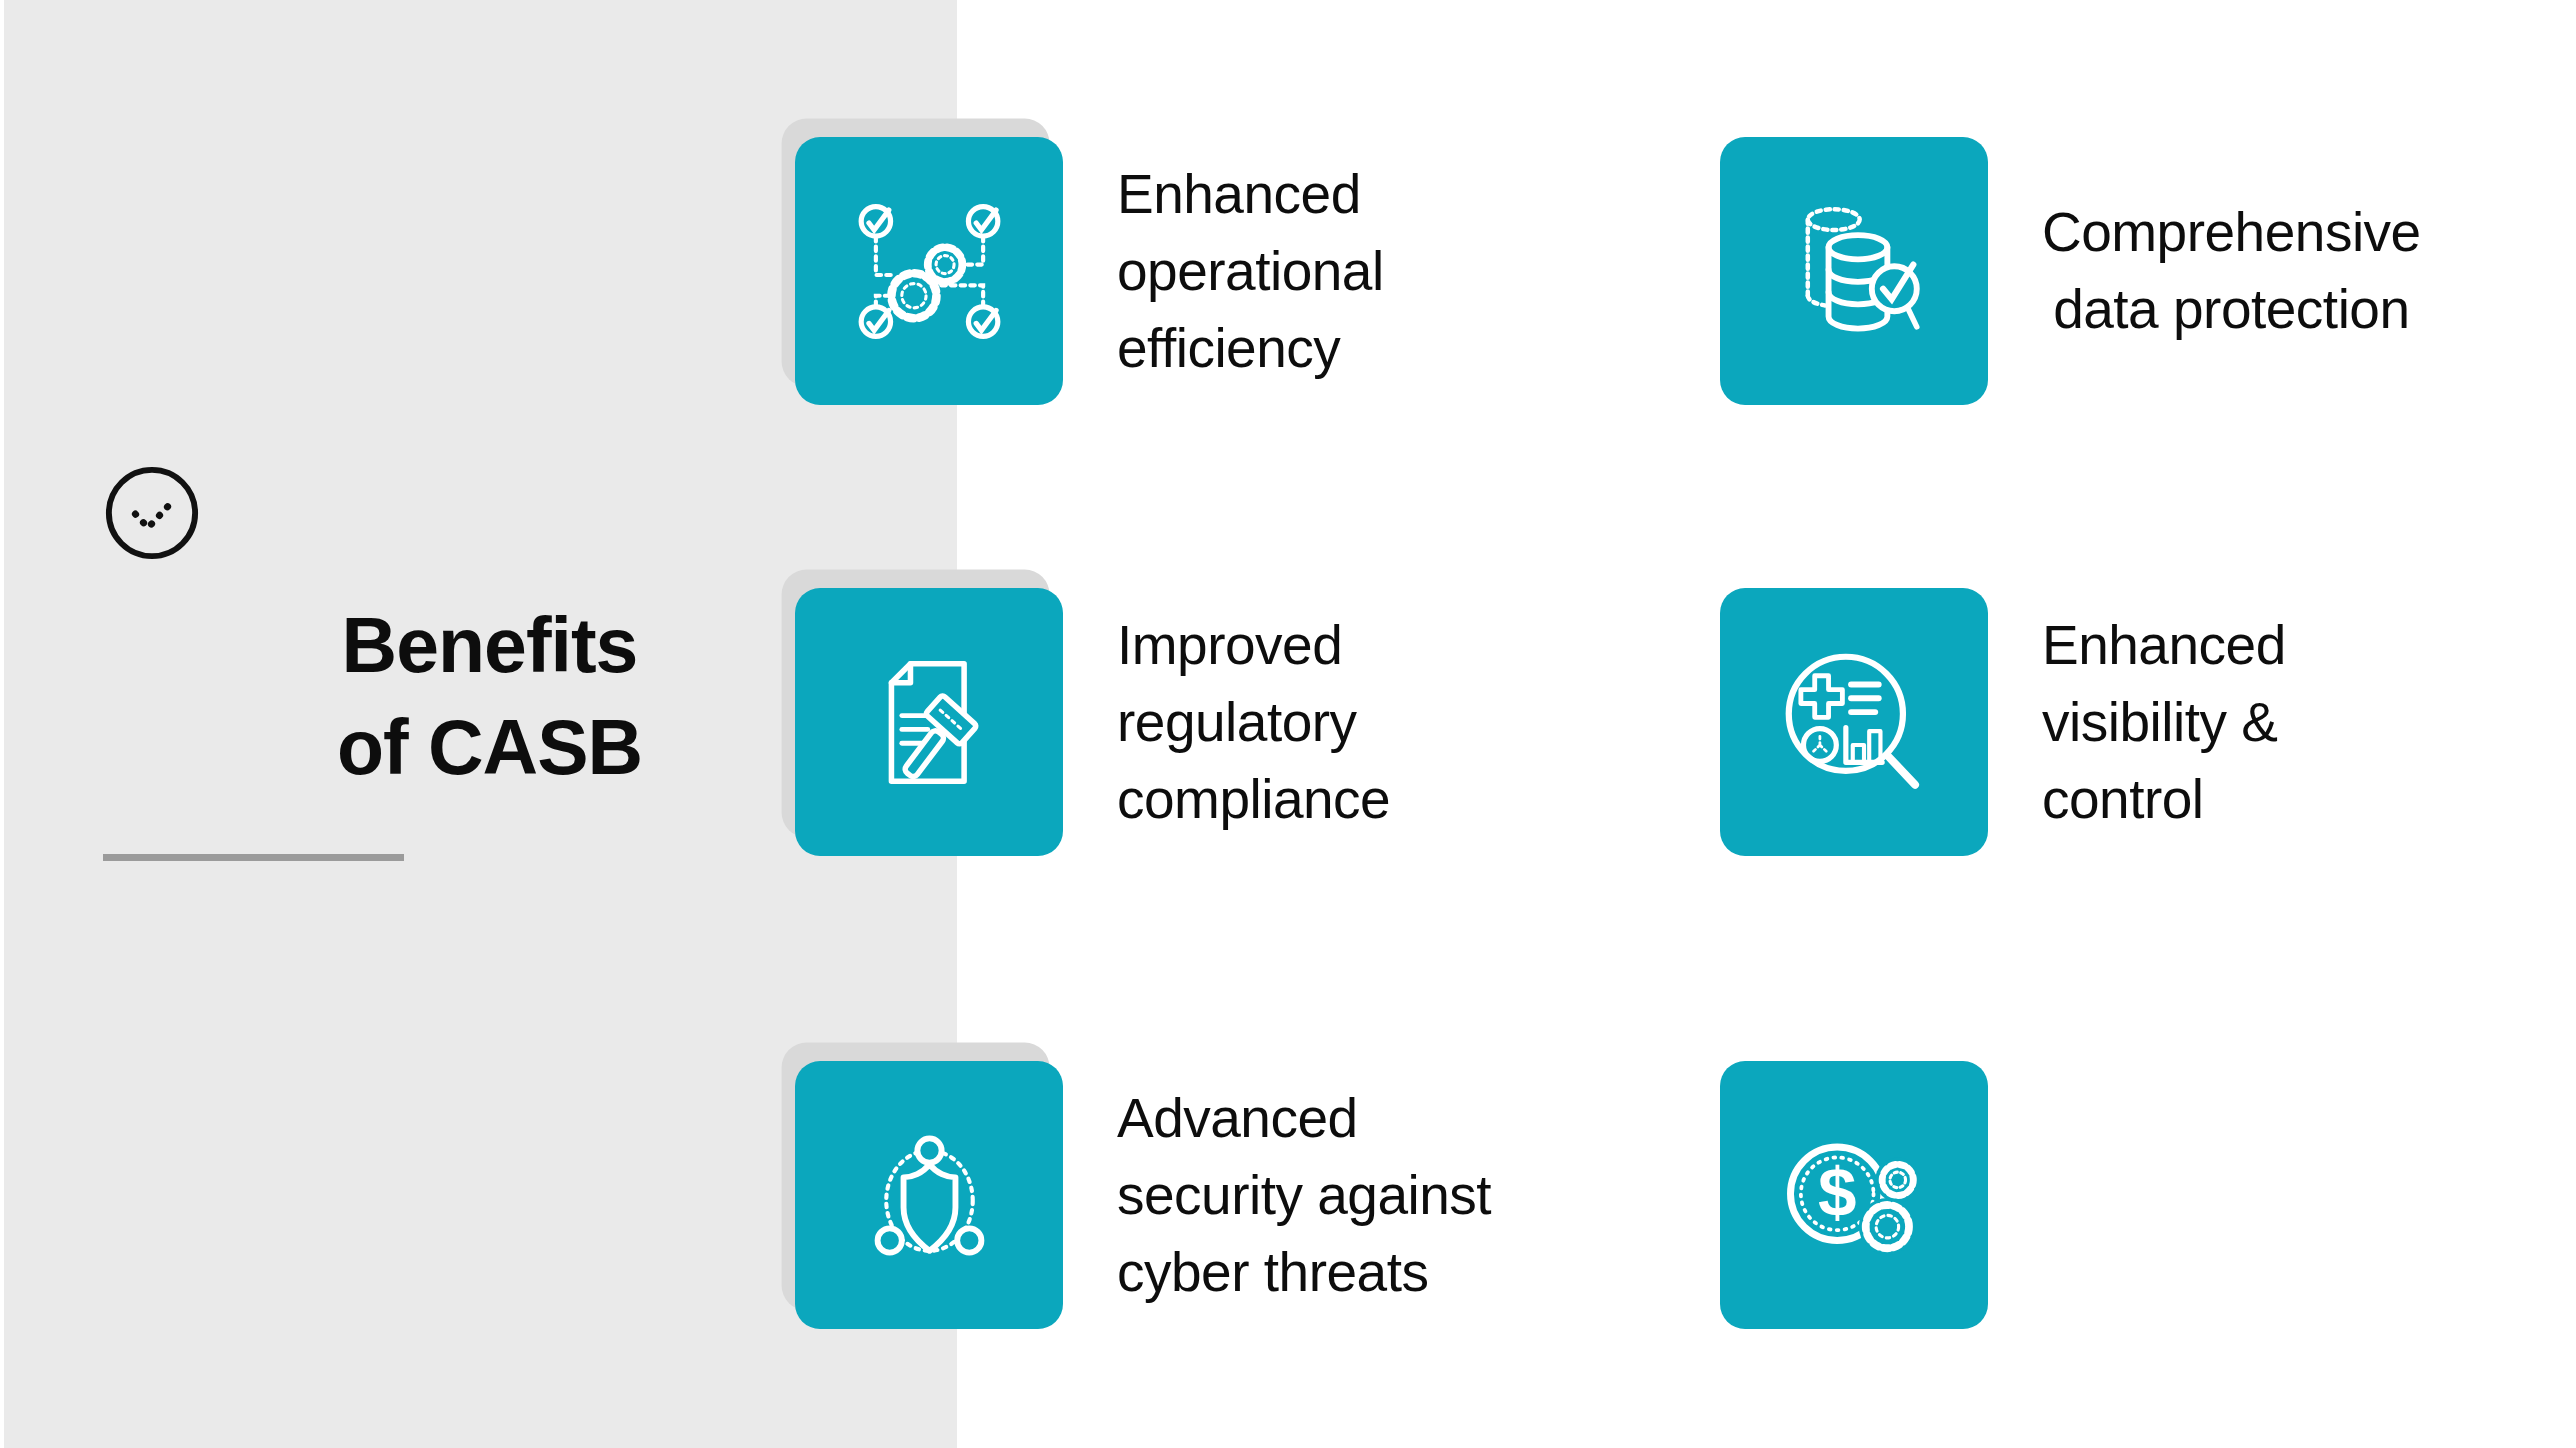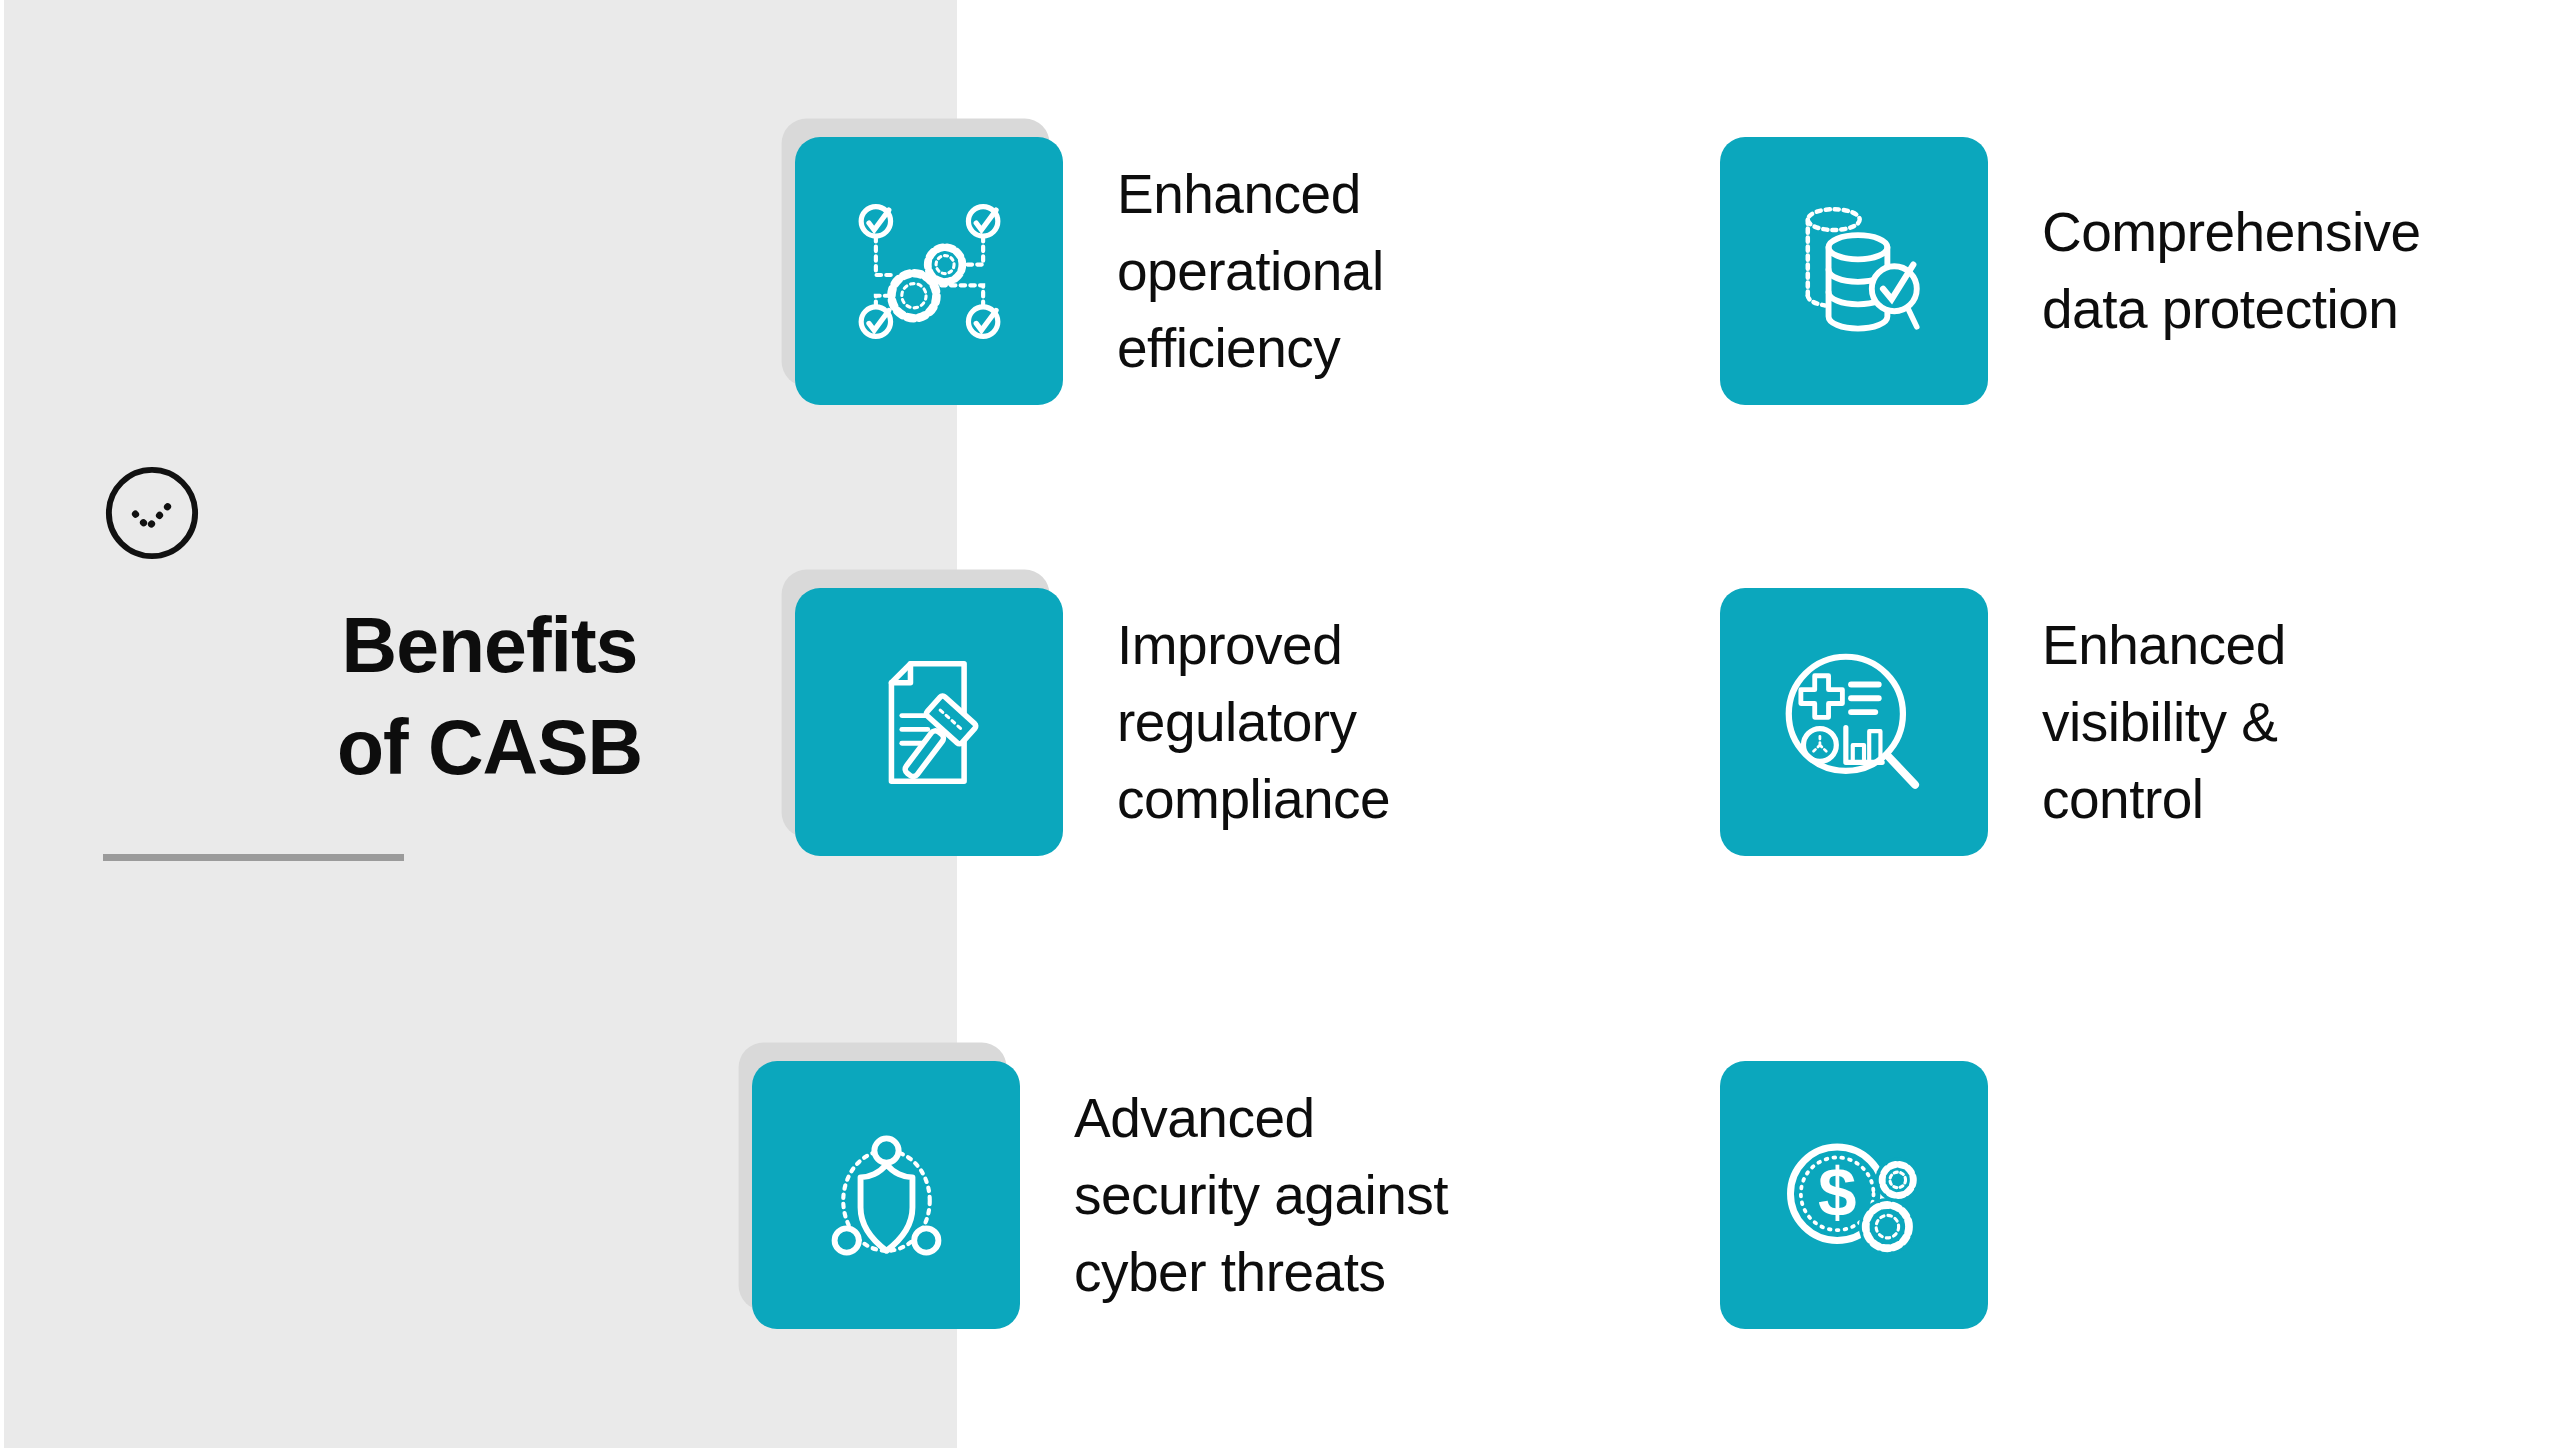--- a/index.html
+++ b/index.html
@@ -130,21 +130,21 @@
         <circle cx="59" cy="46" r="5.2" stroke-width="1.8" stroke-dasharray="1.8 2.2"></circle>
         <circle cx="41" cy="64" r="13" style="fill:var(--tile)" stroke-width="5" stroke-dasharray="3.8 3"></circle>
         <circle cx="41" cy="64" r="7" stroke-width="1.8" stroke-dasharray="2 2.4"></circle>
       </svg>
     </div>
     <div class="benefit-text">Enhanced
 operational
 efficiency</div>
   </div>
 
-  <div class="benefit" style="left:1720px; top:137px;">
+  <div class="benefit" style="left:1720px; top:137px;text-align:center;">
     <div class="tile">
       <svg class="ic" viewBox="0 0 100 100" fill="none" stroke="#ffffff" stroke-width="3.4" stroke-linecap="round">
         <ellipse cx="38" cy="20" rx="15" ry="6" stroke-width="2.6" stroke-dasharray="2.4 2.8"></ellipse>
         <path d="M23,20 V64" stroke-width="2.6" stroke-dasharray="2.4 2.8"></path>
         <path d="M23,64 a15,6 0 0 0 10,5.6" stroke-width="2.6" stroke-dasharray="2.4 2.8"></path>
         <path d="M35,36 v40 a17,7 0 0 0 34,0 v-40 a17,7 0 0 0 -34,0 z" style="fill:var(--tile)" stroke="none"></path>
         <ellipse cx="52" cy="36" rx="17" ry="7"></ellipse>
         <path d="M35,36 V76 a17,7 0 0 0 34,0 V36"></path>
         <path d="M35,49 a17,7 0 0 0 34,0"></path>
         <path d="M35,62 a17,7 0 0 0 34,0"></path>
@@ -189,21 +189,21 @@
         <path d="M45,53 V73 H66" stroke-width="3"></path>
         <rect x="49" y="63" width="6.5" height="10" stroke-width="2.4"></rect>
         <rect x="58.5" y="55" width="6.5" height="18" stroke-width="2.4"></rect>
       </svg>
     </div>
     <div class="benefit-text">Enhanced
 visibility &amp;
 control</div>
   </div>
 
-  <div class="benefit" style="left:752px; top:1061px;justify-content:space-between;">
+  <div class="benefit" style="left:795px; top:1061px;justify-content:space-between;">
     <div class="tile shadowed">
       <svg class="ic" viewBox="0 0 100 100" fill="none" stroke="#ffffff" stroke-width="3.4" stroke-linecap="round" stroke-linejoin="round">
         <ellipse cx="50" cy="53" rx="25" ry="29" stroke-width="2.4" stroke-dasharray="2 3.4"></ellipse>
         <path d="M50,32 C46,37 40,39.5 35,39.5 V57 C35,68 42,76 50,82 C58,76 65,68 65,57 V39.5 C60,39.5 54,37 50,32 Z" style="fill:var(--tile)"></path>
         <circle cx="50" cy="24" r="7" style="fill:var(--tile)"></circle>
         <circle cx="27" cy="76" r="7" style="fill:var(--tile)"></circle>
         <circle cx="73" cy="76" r="7" style="fill:var(--tile)"></circle>
       </svg>
     </div>
     <div class="benefit-text">Advanced

